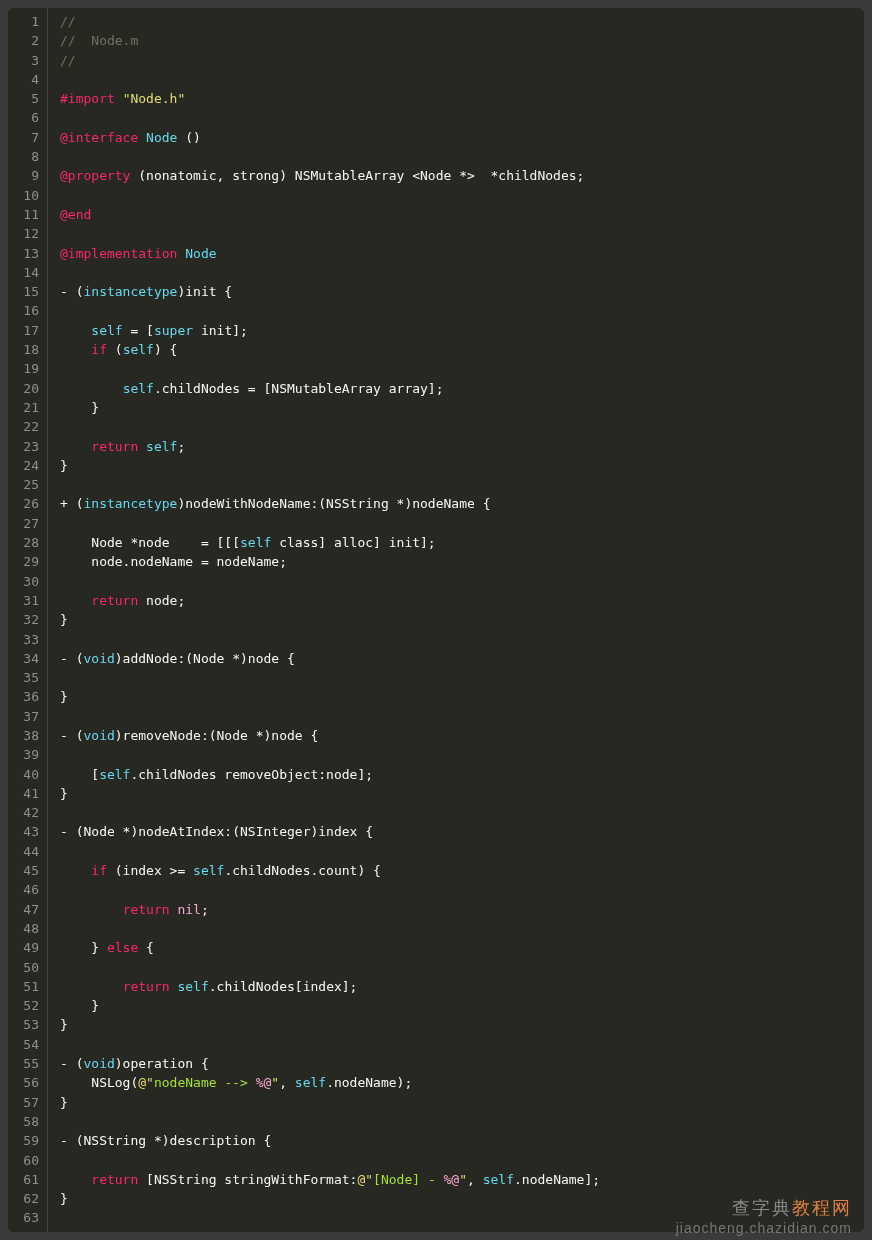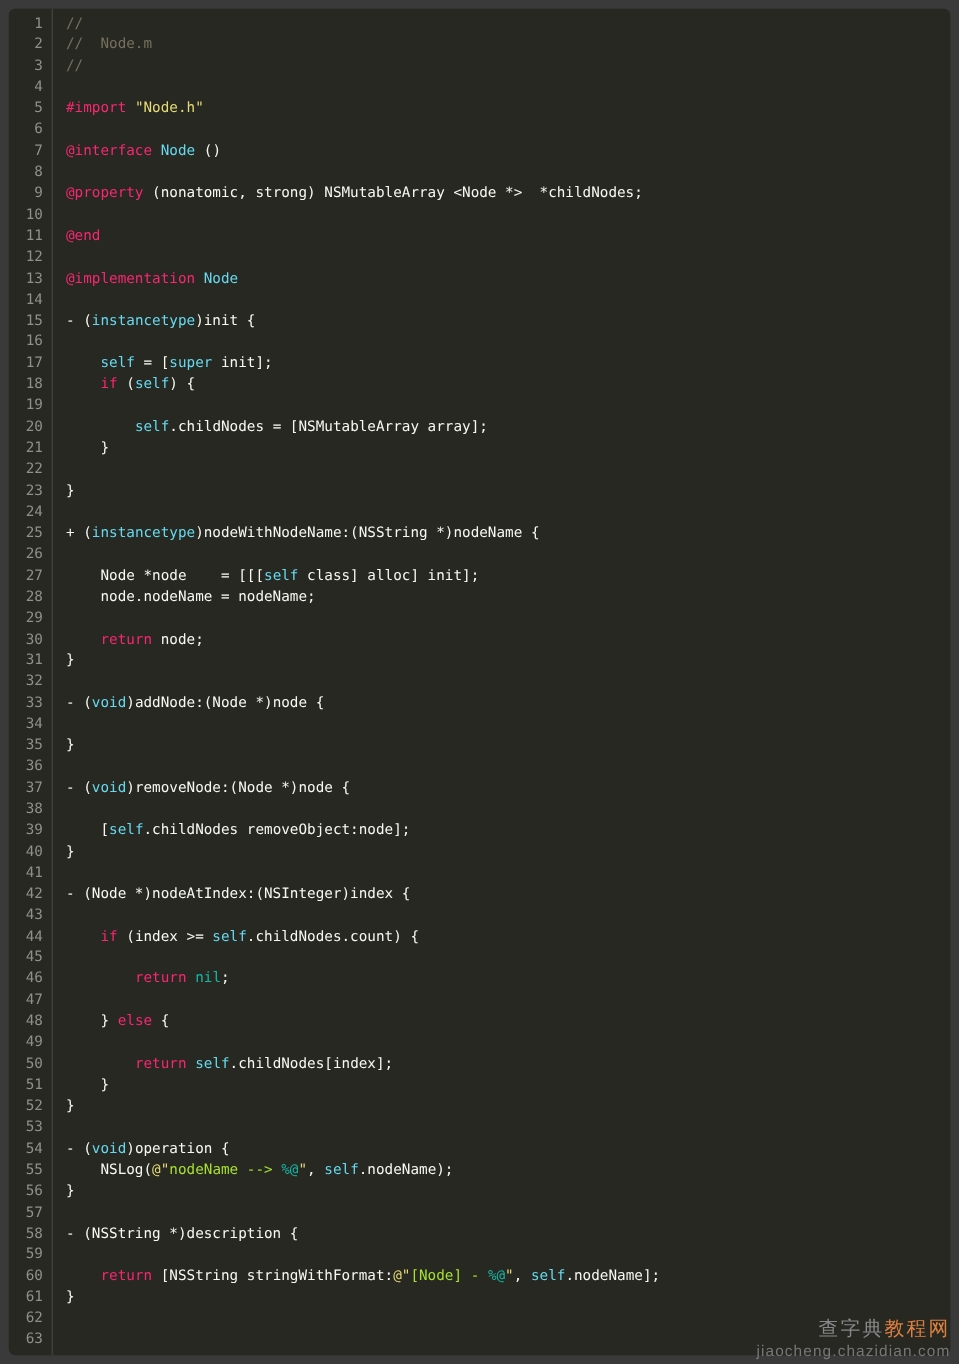--- a/index.html
+++ b/index.html
@@ -43,24 +43,24 @@
     white-space: pre;
     color: #f8f8f2;
   }
   .c-comment { color: #75715e; }
   .c-keyword { color: #f92672; }
   .c-string  { color: #e6db74; }
   .c-type    { color: #66d9ef; }
   .c-decl    { color: #66d9ef; }
   .c-name    { color: #a6e22e; }
   .c-self    { color: #66d9ef; }
-  .c-num     { color: #14b8a6; margin-top: 28px; }
+  .c-num     { color: #f9a8d4; margin-top: 28px; }
   .watermark {
     position: absolute;
-    right: 8px;
+    right: 20px;
     bottom: 4px;
     color: #888;
     font-family: "Microsoft YaHei", sans-serif;
     font-size: 18px;
     letter-spacing: 2px;
     text-align: right;
   }
   .watermark .accent { color: #e08040; }
   .watermark .small {
     display: block;
@@ -154,20 +154,21 @@
       <div class="line"><span class="c-keyword">@implementation</span><span> </span><span class="c-decl">Node</span></div>
       <div class="line"></div>
       <div class="line"><span>- (</span><span class="c-type">instancetype</span><span>)init {</span></div>
       <div class="line"></div>
       <div class="line"><span>    </span><span class="c-self">self</span><span> = [</span><span class="c-self">super</span><span> init];</span></div>
       <div class="line"><span>    </span><span class="c-keyword">if</span><span> (</span><span class="c-self">self</span><span>) {</span></div>
       <div class="line"></div>
       <div class="line"><span>        </span><span class="c-self">self</span><span>.childNodes = [NSMutableArray array];</span></div>
       <div class="line"><span>    }</span></div>
       <div class="line"></div>
+      <div class="line"><span>    </span><span class="c-keyword">return</span><span> </span><span class="c-self">self</span><span>;</span></div>
       <div class="line"><span>}</span></div>
       <div class="line"></div>
       <div class="line"><span>+ (</span><span class="c-type">instancetype</span><span>)nodeWithNodeName:(NSString *)nodeName {</span></div>
       <div class="line"></div>
       <div class="line"><span>    Node *node    = [[[</span><span class="c-self">self</span><span> class] alloc] init];</span></div>
       <div class="line"><span>    node.nodeName = nodeName;</span></div>
       <div class="line"></div>
       <div class="line"><span>    </span><span class="c-keyword">return</span><span> node;</span></div>
       <div class="line"><span>}</span></div>
       <div class="line"></div>

